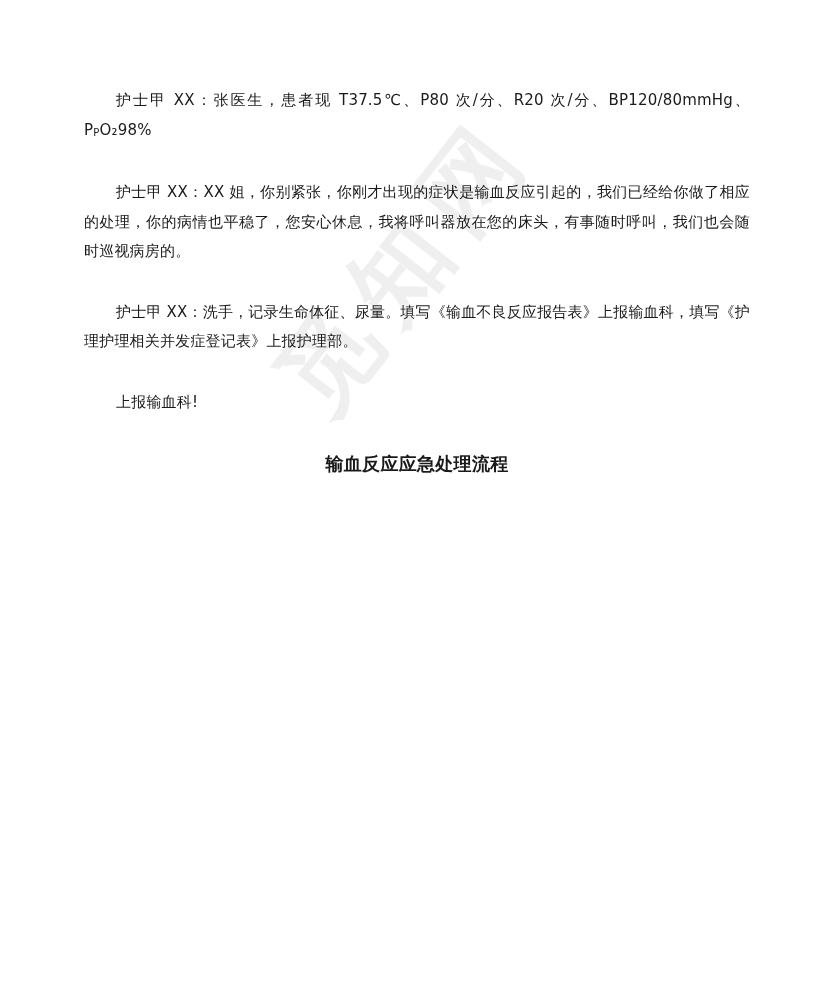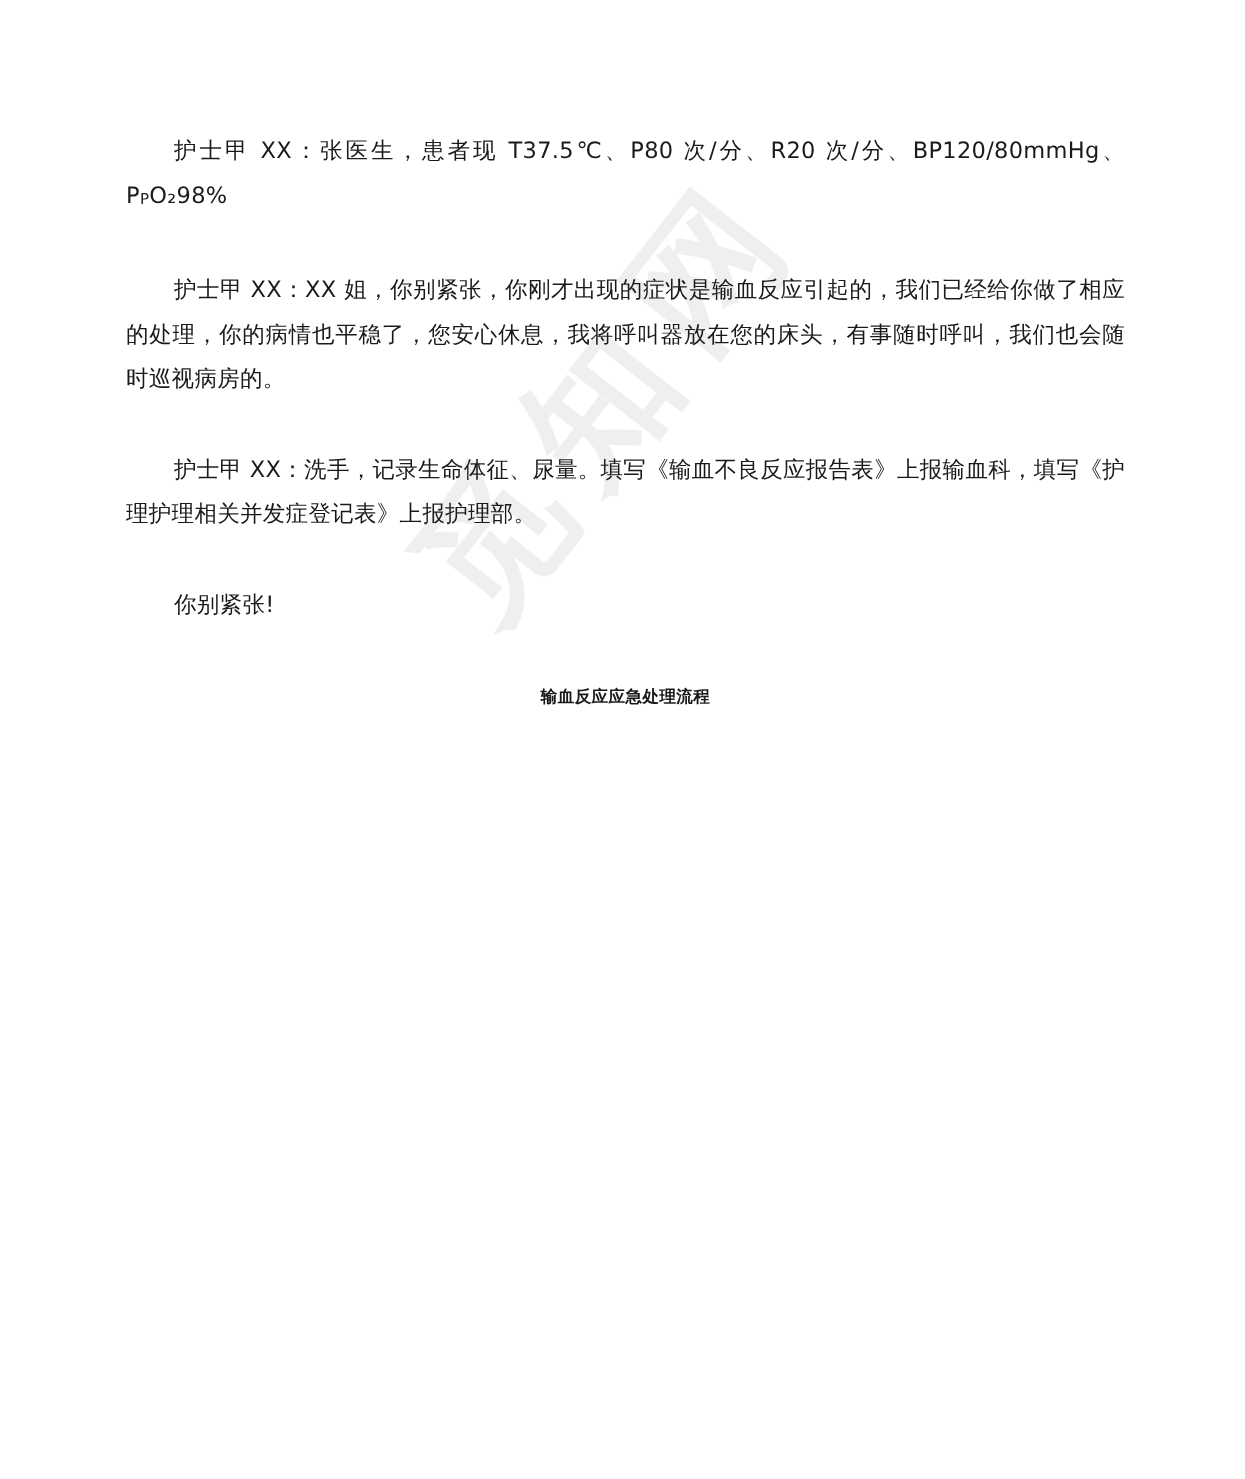--- a/index.html
+++ b/index.html
@@ -31,21 +31,21 @@
     .para {
       font-size: 15px;
       line-height: 29.5px;
       margin: 0 0 31px 0;
       text-indent: 32px;
       text-align: justify;
       letter-spacing: 0.2px;
     }
     .para.last { margin-bottom: 32px; }
     .section-title {
-      font-size: 11px;
+      font-size: 18px;
       font-weight: bold;
       text-align: center;
       line-height: 29.5px;
       margin: 0;
       letter-spacing: 0.3px;
     }
     .sub { font-size: 10px; vertical-align: -1px; }
     .watermark {
       position: absolute;
       left: 250px;
@@ -71,18 +71,18 @@
 
   <div class="content">
 
     <p class="para"><span>护士甲 XX：张医生，患者现 T37.5℃、P80 次/分、R20 次/分、BP120/80mmHg、P</span><span class="sub">P</span><span>O₂98%</span></p>
 
 
     <p class="para">护士甲 XX：XX 姐，你别紧张，你刚才出现的症状是输血反应引起的，我们已经给你做了相应的处理，你的病情也平稳了，您安心休息，我将呼叫器放在您的床头，有事随时呼叫，我们也会随时巡视病房的。</p>
 
     <p class="para">护士甲  XX：洗手，记录生命体征、尿量。填写《输血不良反应报告表》上报输血科，填写《护理护理相关并发症登记表》上报护理部。</p>
 
-    <p class="para last">你别紧张!</p>
+    <p class="para last">上报输血科!</p>
 
     <h2 class="section-title">输血反应应急处理流程</h2>
 
   </div>
 </div>
 
 </body></html>

